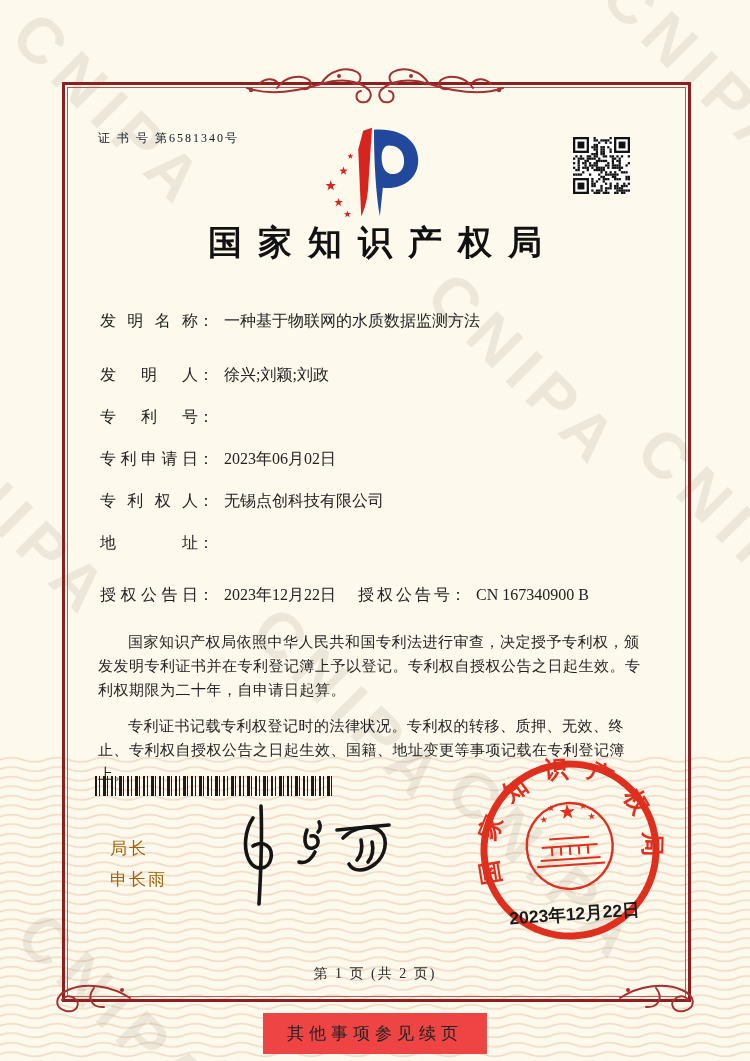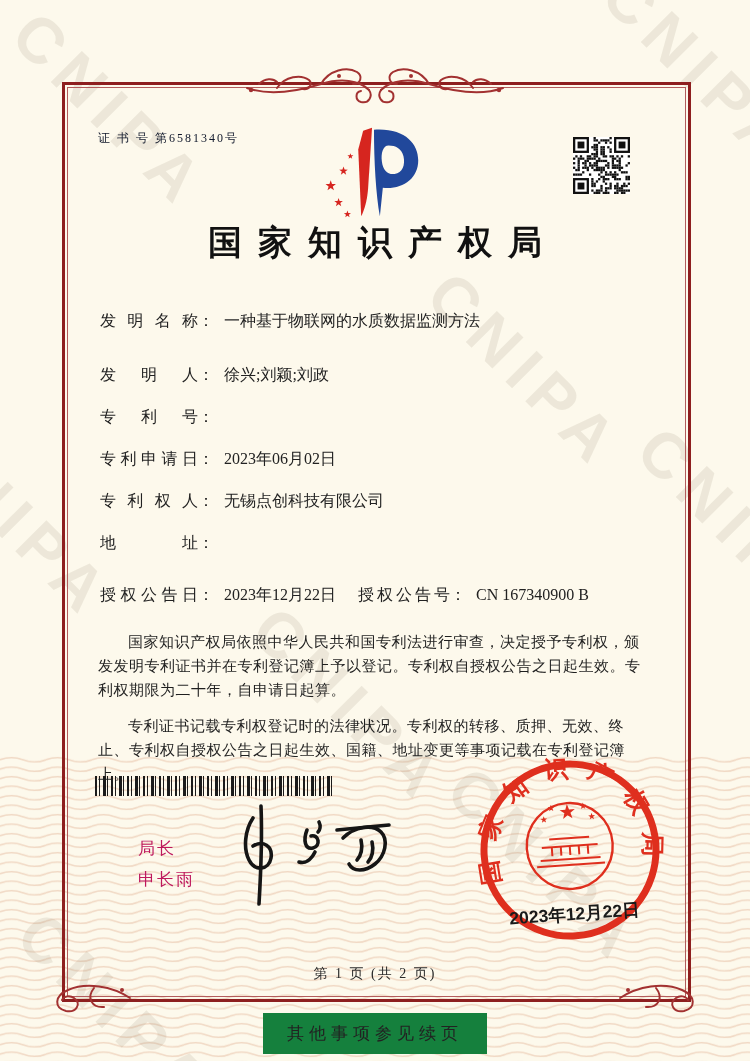--- a/index.html
+++ b/index.html
@@ -40,28 +40,28 @@
 
   
   .paras{position:absolute;left:86px;top:618px;width:580px;z-index:3;}
   .paras p{margin:12px;text-indent:2em;font-size:15px;line-height:24px;letter-spacing:.5px;color:#1f1f1f;}
 
   
   .barcode{position:absolute;left:95px;top:776px;width:237px;height:20px;z-index:3;
     background:repeating-linear-gradient(90deg,#1b1b1b 0 2px,transparent 2px 4px,#1b1b1b 4px 5px,
       transparent 5px 8px,#1b1b1b 8px 11px,transparent 11px 12px,#1b1b1b 12px 13px,transparent 13px 16px);}
   .officer{position:absolute;left:110px;top:833px;z-index:3;font-family:"Liberation Sans", sans-serif;
-           font-size:17px;letter-spacing:2px;color:#be185d;line-height:31px;margin-left:28px;}
+           font-size:17px;letter-spacing:2px;color:#a16207;line-height:31px;}
   .signature{position:absolute;left:215px;top:800px;z-index:3;}
   .seal{position:absolute;left:466px;top:746px;z-index:3;transform:rotate(-4deg);}
 
   .page-num{position:absolute;left:0;top:965px;width:100%;z-index:3;text-align:center;
             font-size:14px;letter-spacing:2px;color:#2a2a2a;}
   .cont-box{position:absolute;left:50%;top:1013px;transform:translateX(-50%);z-index:4;
-            background:#15803d;padding:9px 24px;font-size:17px;letter-spacing:5px;color:#222;white-space:nowrap;}
+            background:#ef4444;padding:9px 24px;font-size:17px;letter-spacing:5px;color:#222;white-space:nowrap;}
 </style>
 </head>
 <body>
 
 <svg width="0" height="0" style="position:absolute" aria-hidden="true">
   <defs>
     <path id="star5" d="M0,-10 L2.35,-3.24 L9.51,-3.09 L3.8,1.24 L5.88,8.09 L0,4 L-5.88,8.09 L-3.8,1.24 L-9.51,-3.09 L-2.35,-3.24 Z"></path>
   </defs>
 </svg>
 

